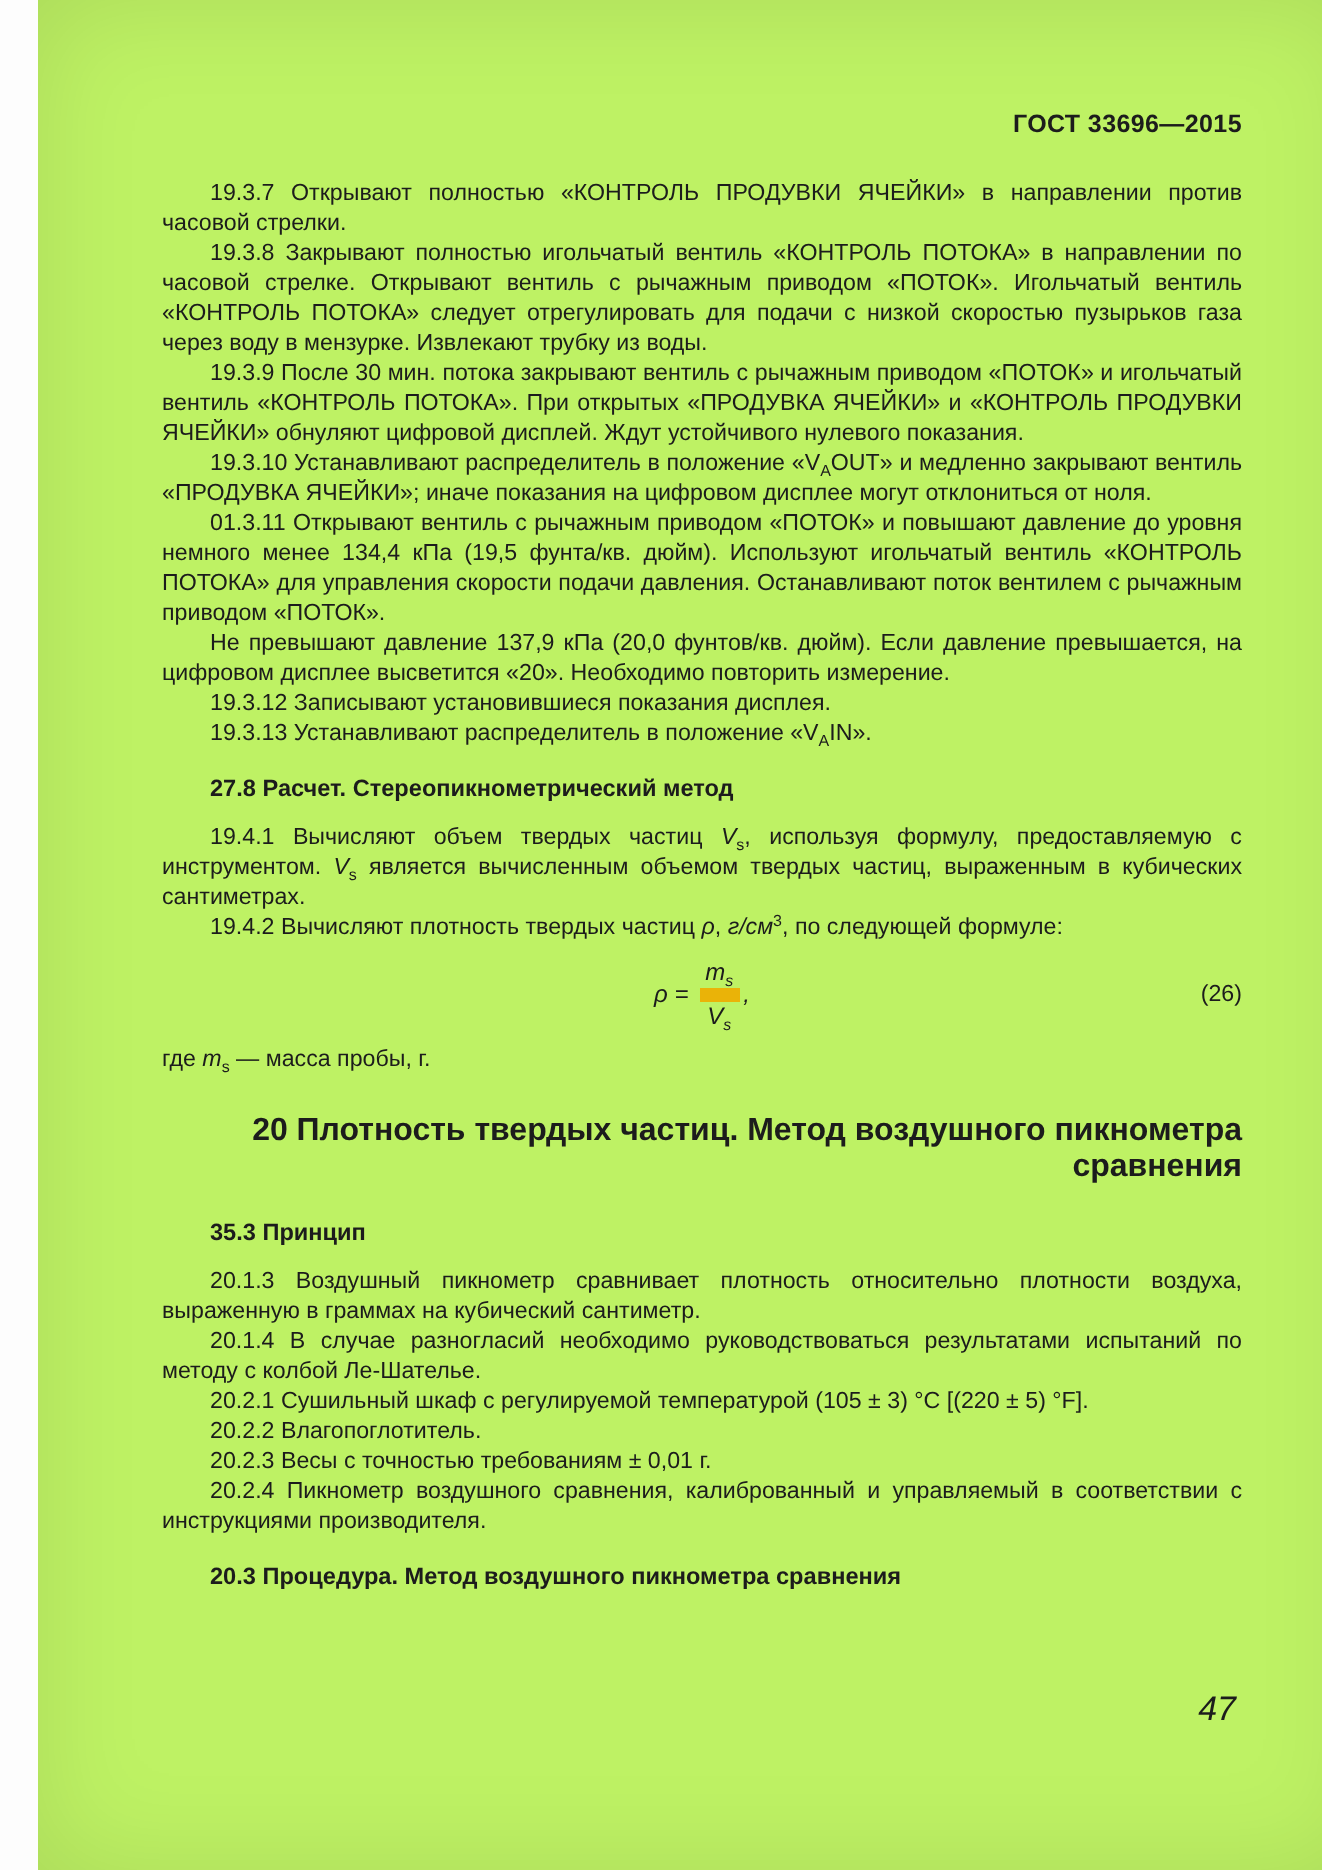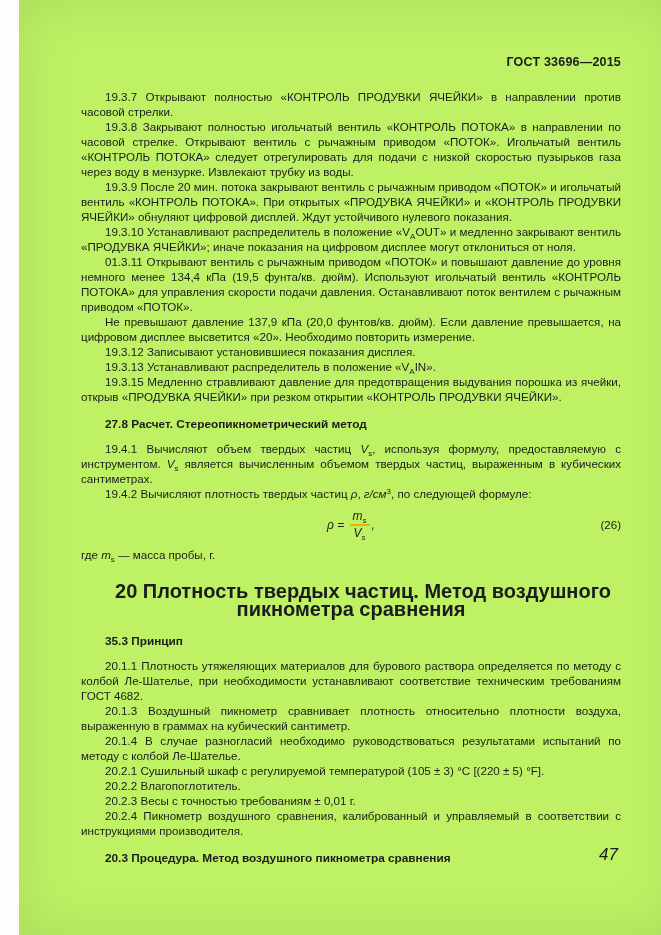--- a/index.html
+++ b/index.html
@@ -32,24 +32,24 @@
   }
   .doc-body{
     font-size:11.6px;
     line-height:15px;
     text-align:justify;
   }
   .para{ text-indent:24px; margin:0; }
   .para.noindent{ text-indent:0; }
   .h1{
     font-weight:bold;
-    font-size:20px;
+    font-size:16px;
     line-height:18px;
     text-indent:24px;
-    text-align:center;
+    text-align:right;
     margin:20px 0 16px 0;
   }
   .h2{
     font-weight:bold;
     font-size:11.8px;
     text-indent:24px;
     text-align:left;
     margin:13px 0 9px 0;
   }
   sub{ font-size:8px; vertical-align:-3px; line-height:0; }
@@ -57,21 +57,21 @@
   .formula-row{
     position:relative;
     display:flex;
     justify-content:center;
     align-items:center;
     padding:9px 0 7px 0;
     text-indent:0;
   }
   .formula-expr{ font-style:italic; font-size:12px; display:flex; align-items:center; }
   .frac{ display:inline-flex; flex-direction:column; align-items:center; margin:0 2px; vertical-align:middle; }
-  .frac .num{ padding:0 3px 1px 3px; border-bottom:2px solid #eab308; line-height:13px; }
+  .frac .num{ padding:0 3px 1px 3px; border-bottom:7px solid #eab308; line-height:13px; }
   .frac .den{ padding:1px 3px 0 3px; line-height:13px; }
   .formula-number{
     position:absolute; right:0; top:50%;
     transform:translateY(-50%);
     font-style:normal; font-size:11.6px;
   }
   .doc-footer{
     position:absolute;
     right:62px; top:845px;
     font-style:italic;
@@ -80,41 +80,39 @@
 </style>
 </head>
 <body>
 
 <div class="page">
   <div class="page-inner">
     <div class="doc-header">ГОСТ 33696—2015</div>
     <div class="doc-body" id="doc-body">
         <div class="para">19.3.7 Открывают полностью «КОНТРОЛЬ ПРОДУВКИ ЯЧЕЙКИ» в направлении против часовой стрелки.</div>
         <div class="para">19.3.8 Закрывают полностью игольчатый вентиль «КОНТРОЛЬ ПОТОКА» в направлении по часовой стрелке. Открывают вентиль с рычажным приводом «ПОТОК». Игольчатый вентиль «КОНТРОЛЬ ПОТОКА» следует отрегулировать для подачи с низкой скоростью пузырьков газа через воду в мензурке. Извлекают трубку из воды.</div>
-        <div class="para">19.3.9 После 20 мин. потока закрывают вентиль с рычажным приводом «ПОТОК» и игольчатый вентиль «КОНТРОЛЬ ПОТОКА». При открытых «ПРОДУВКА ЯЧЕЙКИ» и «КОНТРОЛЬ ПРОДУВКИ ЯЧЕЙКИ» обнуляют цифровой дисплей. Ждут устойчивого нулевого показания.</div>
+        <div class="para">19.3.9 После 30 мин. потока закрывают вентиль с рычажным приводом «ПОТОК» и игольчатый вентиль «КОНТРОЛЬ ПОТОКА». При открытых «ПРОДУВКА ЯЧЕЙКИ» и «КОНТРОЛЬ ПРОДУВКИ ЯЧЕЙКИ» обнуляют цифровой дисплей. Ждут устойчивого нулевого показания.</div>
         <div class="para">19.3.10 Устанавливают распределитель в положение «V<sub>A</sub>OUT» и медленно закрывают вентиль «ПРОДУВКА ЯЧЕЙКИ»; иначе показания на цифровом дисплее могут отклониться от ноля.</div>
         <div class="para">01.3.11 Открывают вентиль с рычажным приводом «ПОТОК» и повышают давление до уровня немного менее 134,4 кПа (19,5 фунта/кв. дюйм). Используют игольчатый вентиль «КОНТРОЛЬ ПОТОКА» для управления скорости подачи давления. Останавливают поток вентилем с рычажным приводом «ПОТОК».</div>
         <div class="para">Не превышают давление 137,9 кПа (20,0 фунтов/кв. дюйм). Если давление превышается, на цифровом дисплее высветится «20». Необходимо повторить измерение.</div>
         <div class="para">19.3.12 Записывают установившиеся показания дисплея.</div>
         <div class="para">19.3.13 Устанавливают распределитель в положение «V<sub>A</sub>IN».</div>
-        <div class="para">19.3.15 Медленно стравливают давление для предотвращения выдувания порошка из ячейки, открыв «ПРОДУВКА ЯЧЕЙКИ» при резком открытии «КОНТРОЛЬ ПРОДУВКИ ЯЧЕЙКИ».</div>
         <div class="h2">27.8 Расчет. Стереопикнометрический метод</div>
         <div class="para">19.4.1 Вычисляют объем твердых частиц <i>V</i><sub>s</sub>, используя формулу, предоставляемую с инструментом. <i>V</i><sub>s</sub> является вычисленным объемом твердых частиц, выраженным в кубических сантиметрах.</div>
         <div class="para">19.4.2 Вычисляют плотность твердых частиц <i>ρ</i>, <i>г/см</i><sup>3</sup>, по следующей формуле:</div>
         <div class="formula-row">
           <span class="formula-expr"><i>ρ</i>&nbsp;=&nbsp;<span class="frac">
               <span class="num"><i>m</i><sub>s</sub></span>
               <span class="den"><i>V</i><sub>s</sub></span>
             </span>,</span>
           <span class="formula-number">(26)</span>
         </div>
         <div class="para noindent">где <i>m</i><sub>s</sub> — масса пробы, г.</div>
         <div class="h1">20 Плотность твердых частиц. Метод воздушного пикнометра сравнения</div>
         <div class="h2">35.3 Принцип</div>
-        <div class="para">20.1.1 Плотность утяжеляющих материалов для бурового раствора определяется по методу с колбой Ле-Шателье, при необходимости устанавливают соответствие техническим требованиям ГОСТ 4682.</div>
         <div class="para">20.1.3 Воздушный пикнометр сравнивает плотность относительно плотности воздуха, выраженную в граммах на кубический сантиметр.</div>
         <div class="para">20.1.4 В случае разногласий необходимо руководствоваться результатами испытаний по методу с колбой Ле-Шателье.</div>
         <div class="para">20.2.1 Сушильный шкаф с регулируемой температурой (105 ± 3) °C [(220 ± 5) °F].</div>
         <div class="para">20.2.2 Влагопоглотитель.</div>
         <div class="para">20.2.3 Весы с точностью требованиям ± 0,01 г.</div>
         <div class="para">20.2.4 Пикнометр воздушного сравнения, калиброванный и управляемый в соответствии с инструкциями производителя.</div>
         <div class="h2">20.3 Процедура. Метод воздушного пикнометра сравнения</div>
       </div>
   </div>
   <div class="doc-footer">47</div>

